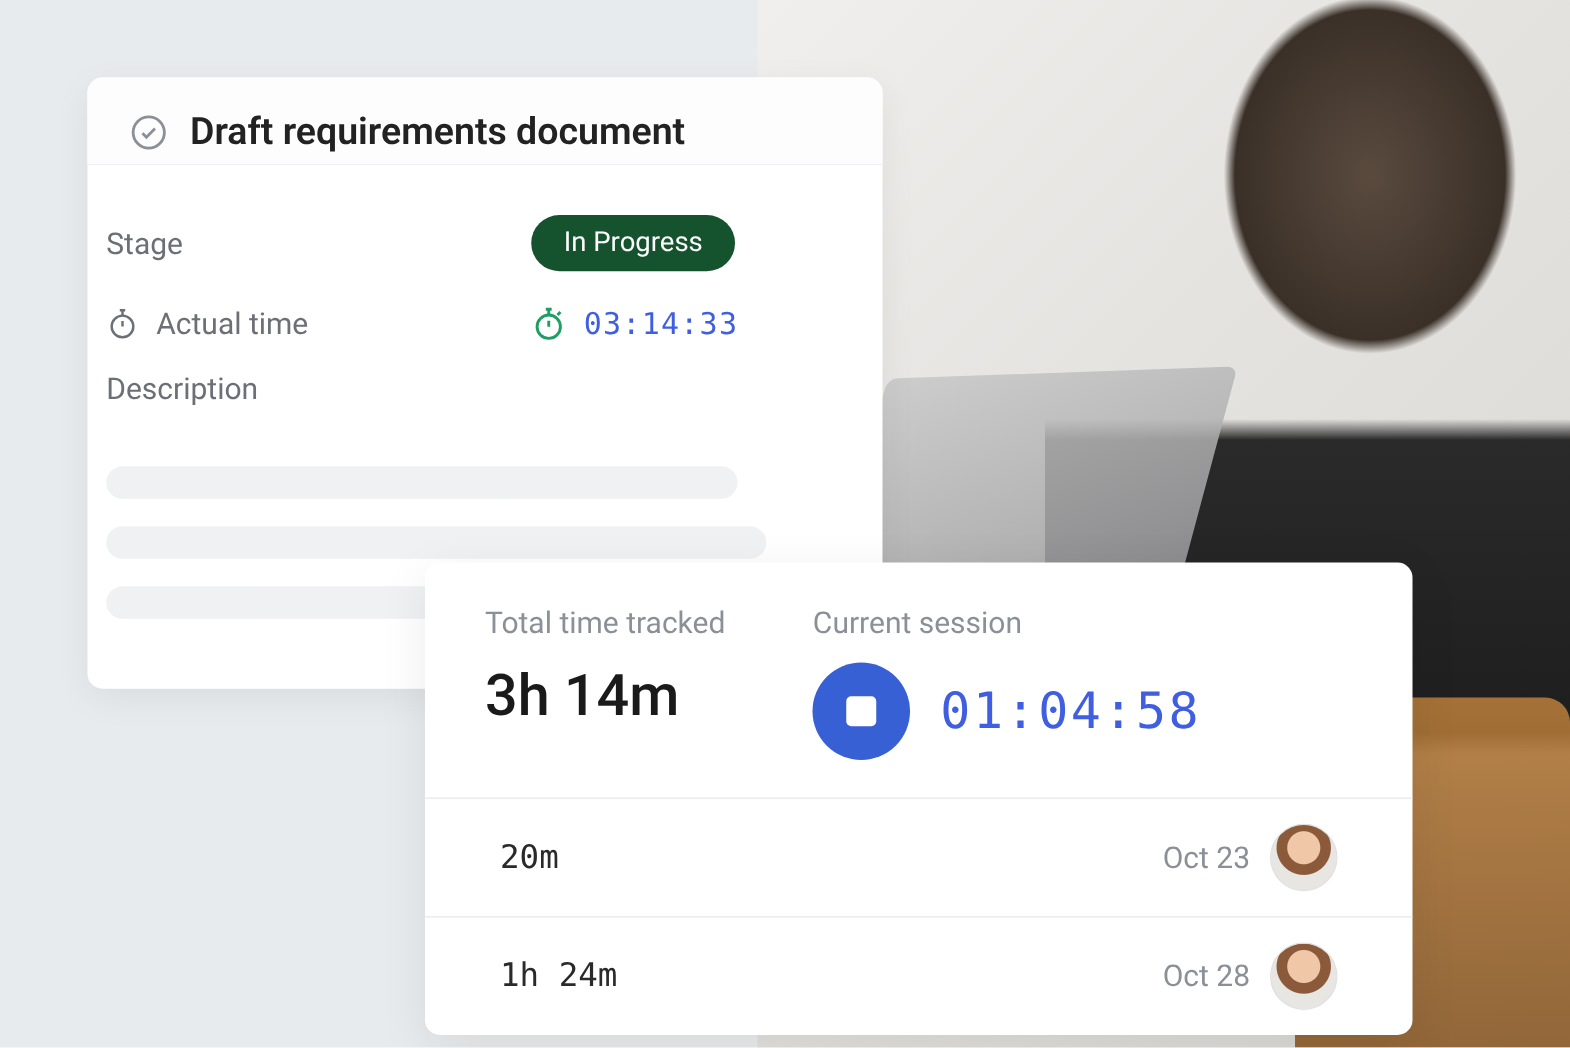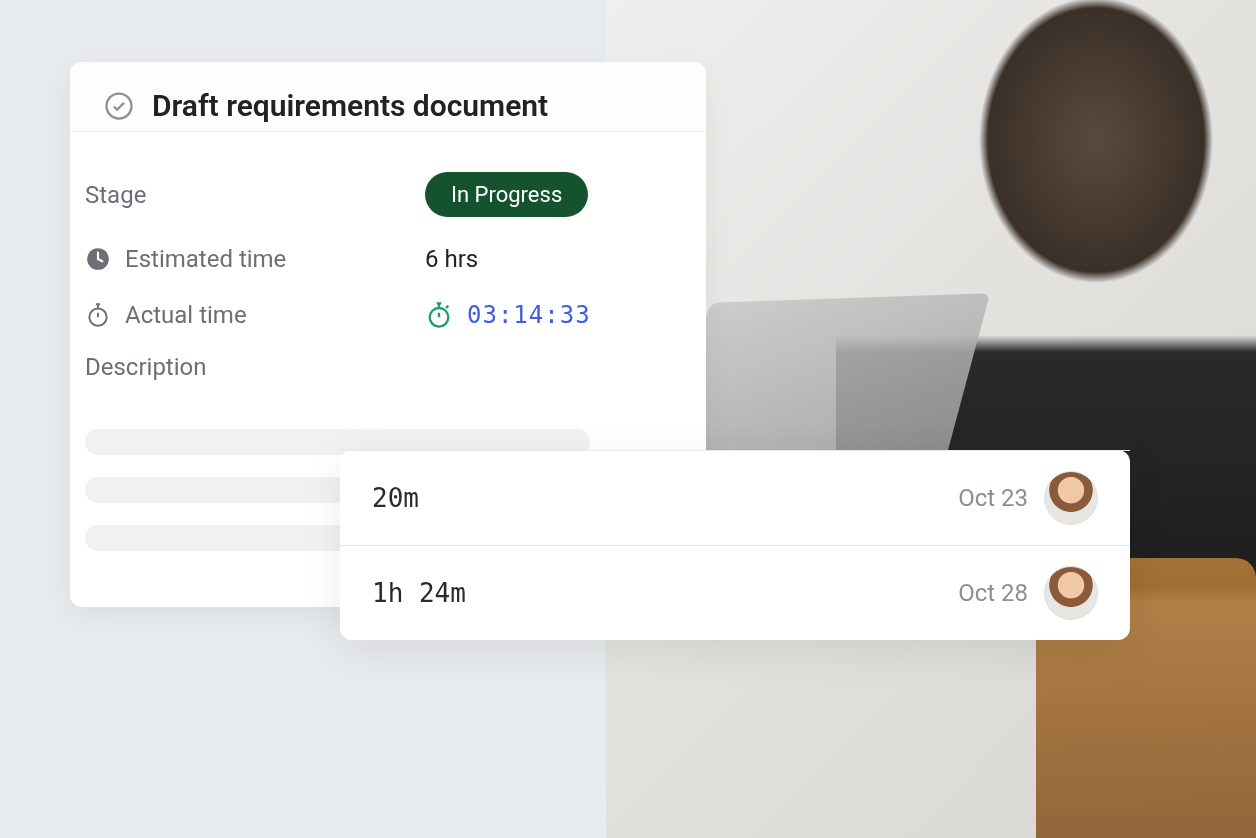--- a/index.html
+++ b/index.html
@@ -194,21 +194,21 @@
     font-family: "SFMono-Regular", Consolas, monospace;
     font-size: 40px;
     color: #3f5ee0;
     letter-spacing: 2px;
   }
   .entries { }
   .entry-row {
     display: flex;
     align-items: center;
     justify-content: space-between;
-    padding: 20px 32px;
+    padding: 20px 60px;
     border-top: 1px solid #e6e8ec;
     text-align: center;
   }
   .entry-duration {
     font-size: 26px;
     color: #2a2a2a;
     font-family: "SFMono-Regular", Consolas, monospace;
   }
   .entry-right {
     display: flex;
@@ -246,32 +246,20 @@
   </div>
   <div class="task-body">
 
     <div class="row">
       <div class="label-col">
         <span class="stage-label">Stage</span>
       </div>
       <span class="stage-pill">In Progress</span>
     </div>
 
-    <div class="row">
-      <div class="label-col">
-        <span class="clock-icon">
-          <svg width="26" height="26" viewBox="0 0 24 24" fill="#6c6f76">
-            <circle cx="12" cy="12" r="10"></circle>
-            <path d="M12 6v6l4 2" stroke="#fff" stroke-width="2" fill="none" stroke-linecap="round"></path>
-          </svg>
-        </span>
-        <span class="label">Estimated time</span>
-      </div>
-      <span class="value">6 hrs</span>
-    </div>
 
     <div class="row">
       <div class="label-col">
         <span class="stopwatch-icon">
           <svg width="26" height="26" viewBox="0 0 24 24" fill="none" stroke="#6c6f76" stroke-width="1.8">
             <circle cx="12" cy="14" r="8"></circle>
             <path d="M12 10v4M10 2h4M12 2v4"></path>
           </svg>
         </span>
         <span class="label">Actual time</span>
@@ -290,20 +278,35 @@
     <div class="desc-label">Description</div>
     <div class="skeleton-lines">
       <div class="skeleton w1"></div>
       <div class="skeleton w2"></div>
       <div class="skeleton w3"></div>
     </div>
   </div>
 </div>
 
 <div class="tracker-card">
+  <div class="tracker-top">
+    <div class="tracker-col">
+      <div class="caption">Total time tracked</div>
+      <div class="total-value">3h 14m</div>
+    </div>
+    <div class="tracker-col">
+      <div class="caption">Current session</div>
+      <div class="session-row">
+        <div class="stop-btn">
+          <div class="square"></div>
+        </div>
+        <span class="session-timer">01:04:58</span>
+      </div>
+    </div>
+  </div>
   <div class="entries">
     <div class="entry-row">
       <span class="entry-duration">20m</span>
       <div class="entry-right">
         <span class="entry-date">Oct 23</span>
         <div class="avatar"></div>
       </div>
     </div>
     <div class="entry-row">
       <span class="entry-duration">1h 24m</span>

